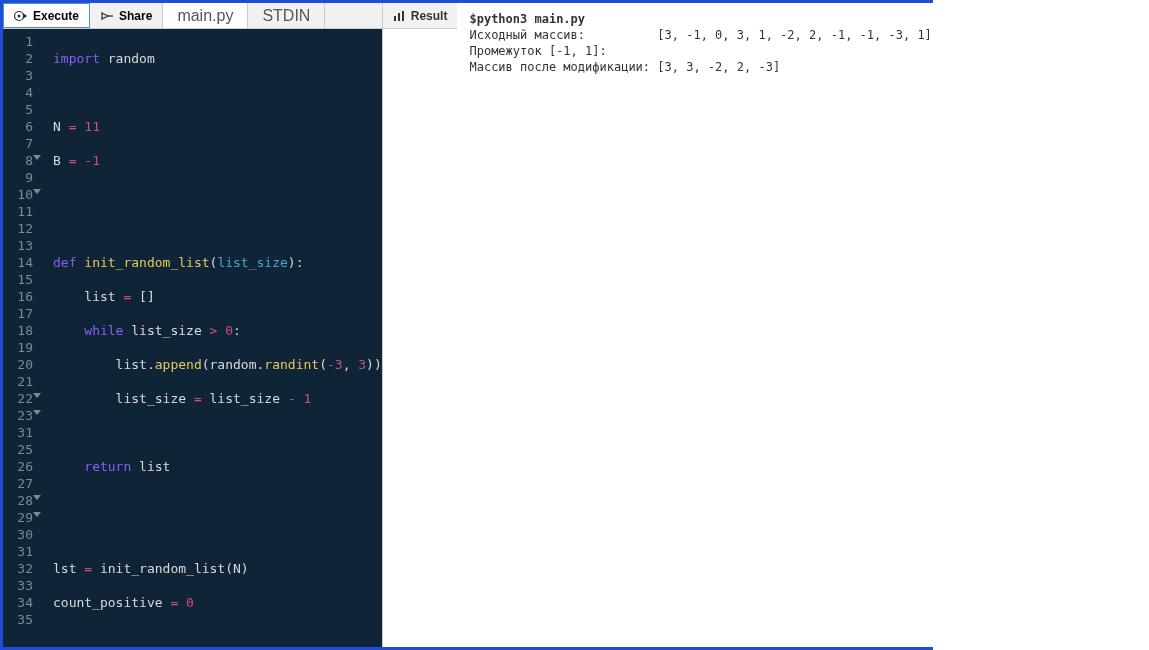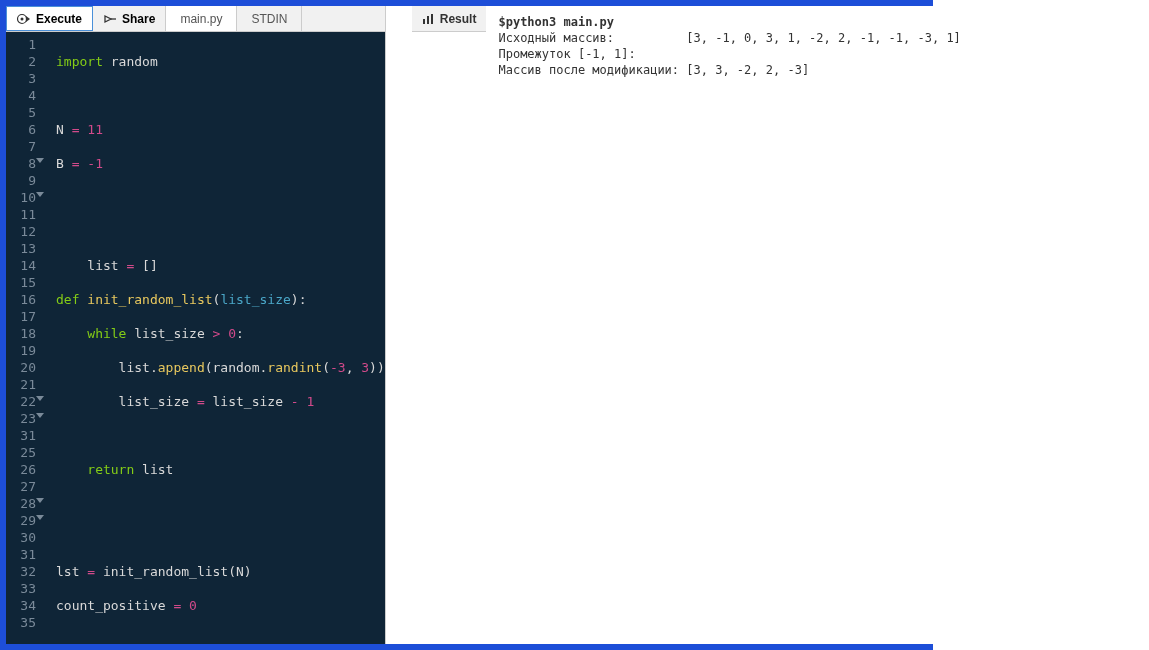--- a/index.html
+++ b/index.html
@@ -1,33 +1,33 @@
 <!DOCTYPE html>
 <html><head>
 <meta charset="utf-8">
 <style>
 * { margin:0; padding:0; box-sizing:border-box; }
 body { font-family: Arial, sans-serif; font-size:12px; background:#fff; width:1149px; height:650px; overflow:hidden; }
-.container { display:flex; width:933px; height:650px; border:6px solid #1d4ed8;gap:26px; }
+.container { display:flex; width:933px; height:650px; border:3px solid #1d4ed8; }
 .left-pane { width:674px; display:flex; flex-direction:column; border-right:1px solid #ccc; }
 .right-pane { flex:1; display:flex; background:#fff; }
 .toolbar { height:26px; background:#f1f1f1; border-bottom:1px solid #ccc; display:flex; align-items:stretch; }
 .tb-btn { display:flex; align-items:center; gap:5px; padding:0 10px; border-right:1px solid #ccc; cursor:pointer; font-weight:bold; font-size:12px; background:#fff; }
 .tb-btn.execute { border:1px solid #4a90d9; background:#fff; }
 .tb-btn.share { background:#f1f1f1;justify-content:space-between; }
-.tab { display:flex; align-items:center; padding:0 14px; font-size:12px; color:#555; border-right:1px solid #ccc; cursor:pointer; }
+.tab { display:flex; align-items:center; padding:0 14px; font-size:16px; color:#555; border-right:1px solid #ccc; cursor:pointer; }
 .tab.active { background:#fff; }
 .tab.inactive { background:#f1f1f1; }
 .editor { flex:1; background:#0f2537; display:flex; font-family:Consolas,Monaco,monospace; font-size:13px; line-height:17px; overflow:hidden; }
 .gutter { background:#0f2537; color:#7a8a99; text-align:right; padding:4px 10px 4px 6px; user-select:none; min-width:40px; }
 .gutter .ln { height:17px; position:relative; }
 .fold { position:absolute; right:-8px; top:3px; width:0; height:0; border-left:4px solid transparent; border-right:4px solid transparent; border-top:5px solid #7a8a99; }
 .code { flex:1; padding:4px 0 4px 10px; color:#d9d9d9; white-space:pre; }
 .code .cl { height:17px; }
-.kw { color:#84cc16; }
+.kw { color:#8b5cf6; }
 .num { color:#d14a8a; }
 .op { color:#d14a8a; }
 .builtin { color:#4aa6c7; }
 .name { color:#e8c85e; }
 .result-header { height:26px; background:#f1f1f1; border-bottom:1px solid #ccc; display:flex; align-items:center; padding:0 10px; gap:6px; font-weight:bold; font-size:12px; color:#333; }
 .result-body { flex:1; padding:8px 12px; font-family:Consolas,Monaco,monospace; font-size:12px; line-height:16px; color:#333; white-space:pre; overflow:auto; }
 .result-body .cmd { font-weight:bold;margin-top:14px; }
 svg { display:block; }
 </style>
 </head>
@@ -100,22 +100,22 @@
           <div class="ln">34</div>
           <div class="ln">35</div>
         </div>
       <div class="code">
 <div class="cl"><span class="kw">import</span><span> random</span></div>
 <div class="cl"></div>
 <div class="cl"><span>N </span><span class="op">=</span><span> </span><span class="num">11</span></div>
 <div class="cl"><span>B </span><span class="op">=</span><span> </span><span class="op">-</span><span class="num">1</span></div>
 <div class="cl"></div>
 <div class="cl"></div>
+<div class="cl"><span class="kw">def</span><span> </span><span class="name">init_random_list</span><span>(</span><span class="builtin">list_size</span><span>):</span></div>
 <div class="cl"><span>    list </span><span class="op">=</span><span> []</span></div>
-<div class="cl"><span class="kw">def</span><span> </span><span class="name">init_random_list</span><span>(</span><span class="builtin">list_size</span><span>):</span></div>
 <div class="cl"><span>    </span><span class="kw">while</span><span> list_size </span><span class="op">&gt;</span><span> </span><span class="num">0</span><span>:</span></div>
 <div class="cl"><span>        list.</span><span class="name">append</span><span>(random.</span><span class="name">randint</span><span>(</span><span class="op">-</span><span class="num">3</span><span>, </span><span class="num">3</span><span>))</span></div>
 <div class="cl"><span>        list_size </span><span class="op">=</span><span> list_size </span><span class="op">-</span><span> </span><span class="num">1</span></div>
 <div class="cl"></div>
 <div class="cl"><span>    </span><span class="kw">return</span><span> list</span></div>
 <div class="cl"></div>
 <div class="cl"></div>
 <div class="cl"><span>lst </span><span class="op">=</span><span> init_random_list(N)</span></div>
 <div class="cl"><span>count_positive </span><span class="op">=</span><span> </span><span class="num">0</span></div>
 

